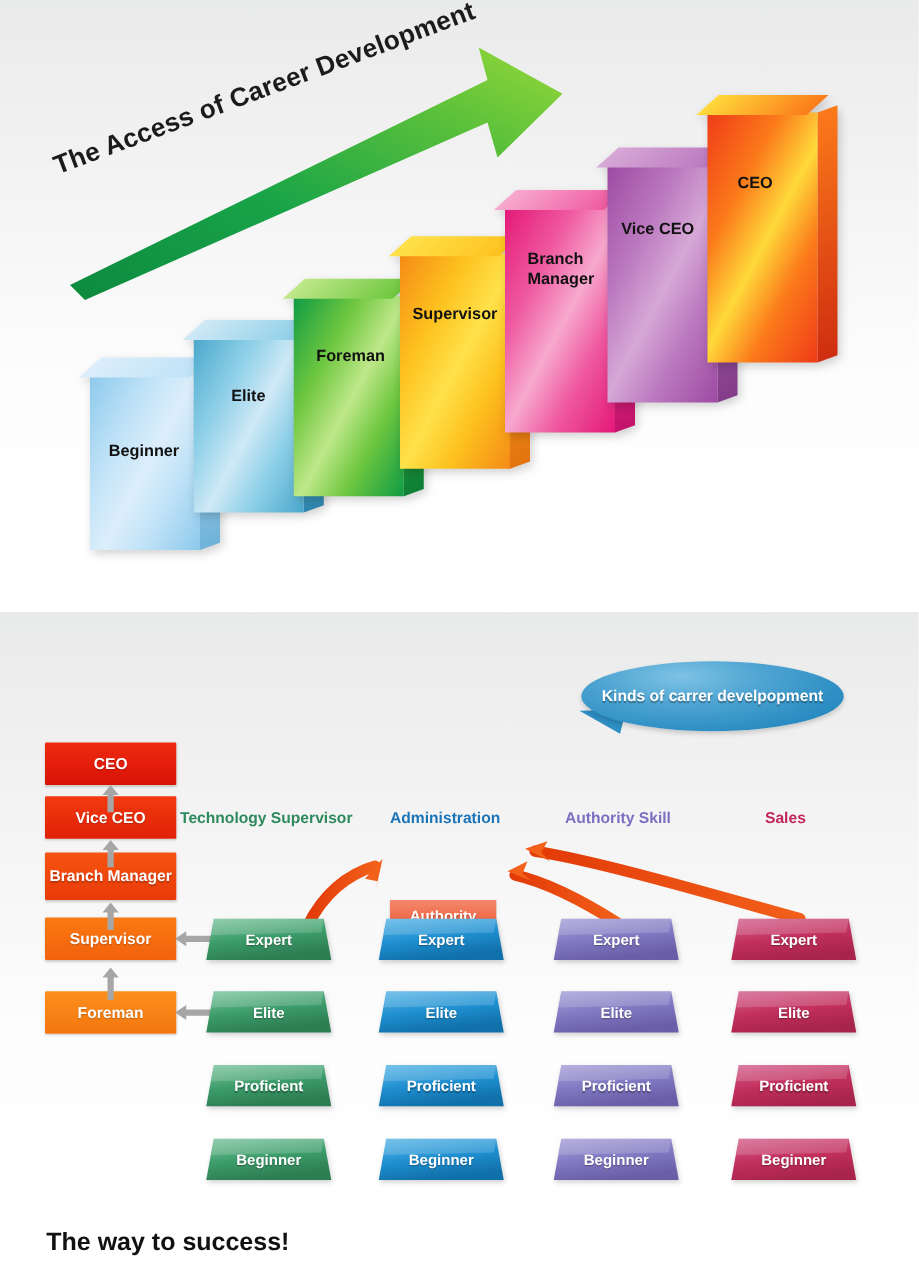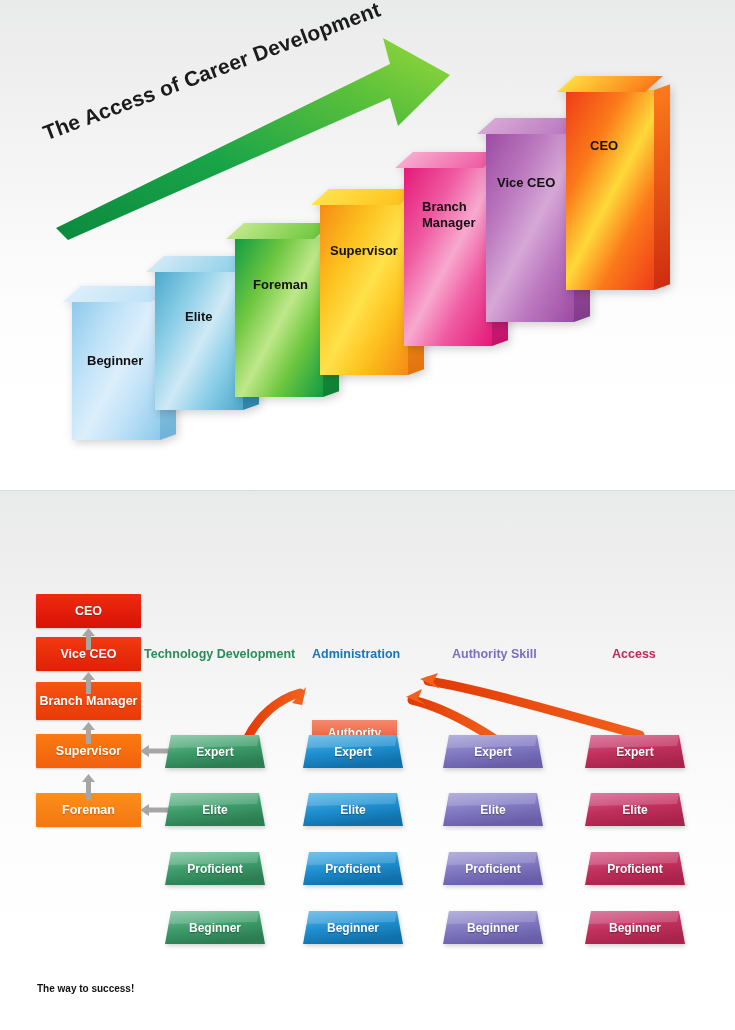--- a/index.html
+++ b/index.html
@@ -56,21 +56,21 @@
 
   .authority{position:absolute;left:312px;top:688px;width:85px;height:25px;
      background:linear-gradient(180deg,#f5886c 0%,#ef6d4c 55%,#e85c3c 100%);
      display:flex;align-items:center;justify-content:center;color:#fff;
      font-size:12px;font-weight:bold;text-shadow:0 1px 1px rgba(0,0,0,.3);
      box-shadow:0 1px 2px rgba(0,0,0,.2);margin-top:32px;}
 
   .curves{position:absolute;left:0;top:491px;width:735px;height:539px;pointer-events:none;}
   .curves svg{display:block;}
 
-  .footer{position:absolute;left:37px;top:983px;font-size:10px;font-weight:bold;color:#111;}
+  .footer{position:absolute;left:37px;top:983px;font-size:20px;font-weight:bold;color:#111;}
 </style>
 </head>
 <body>
 
 <div class="page">
 
   <div class="panel" id="panel-top">
     <div class="chart">
 
       <div class="arrow-wrap">
@@ -130,20 +130,25 @@
       <div class="bar-label lbl" style="position:absolute;left:253px;top:277px;font-size:13px;font-weight:bold;color:#111;">Foreman</div>
       <div class="bar-label lbl" style="position:absolute;left:330px;top:243px;font-size:13px;font-weight:bold;color:#111;">Supervisor</div>
       <div class="bar-label lbl" style="position:absolute;left:422px;top:199px;width:70px;white-space:normal;line-height:16px;font-size:13px;font-weight:bold;color:#111;">Branch Manager</div>
       <div class="bar-label lbl" style="position:absolute;left:497px;top:175px;font-size:13px;font-weight:bold;color:#111;">Vice CEO</div>
       <div class="bar-label lbl" style="position:absolute;left:590px;top:138px;font-size:13px;font-weight:bold;color:#111;">CEO</div>
     </div>
   </div>
 
   <div class="panel" id="panel-bottom"></div>
 
+  <div class="bubble">
+    <div class="tail"></div>
+    <div class="oval"></div>
+    <div class="btxt">Kinds of carrer develpopment</div>
+  </div>
 
   <div class="lbox" id="r0" style="top: 594px; background: linear-gradient(rgb(239, 42, 16) 0%, rgb(216, 18, 6) 100%);">
       <span>CEO</span>
     </div>
   <div class="lbox" id="r1" style="top: 637px; background: linear-gradient(rgb(242, 58, 16) 0%, rgb(224, 33, 6) 100%);">
       <span>Vice CEO</span>
     </div>
   <div class="lbox" id="r2" style="top: 682px; height: 38px; background: linear-gradient(rgb(247, 84, 17) 0%, rgb(232, 58, 8) 100%);">
       <span>Branch Manager</span>
     </div>
@@ -179,24 +184,24 @@
     <svg width="30" height="14" viewBox="0 0 30 14">
         <path d="M0,7 L9,1 L9,4.5 L30,4.5 L30,9.5 L9,9.5 L9,13 Z" fill="#a6a6a6"></path>
       </svg>
     </div>
   <div class="leftarrow" style="left:140px;top:803px;">
     <svg width="30" height="14" viewBox="0 0 30 14">
         <path d="M0,7 L9,1 L9,4.5 L30,4.5 L30,9.5 L9,9.5 L9,13 Z" fill="#a6a6a6"></path>
       </svg>
     </div>
 
-  <div class="colhdr" id="h0" style="left: 144px; top: 647px; color: rgb(46, 138, 92);"><span>Technology Development</span></div>
+  <div class="colhdr" id="h0" style="left: 144px; top: 647px; color: rgb(46, 138, 92);"><span>Technology Supervisor</span></div>
   <div class="colhdr" id="h1" style="left: 312px; top: 647px; color: rgb(28, 116, 184);"><span>Administration</span></div>
   <div class="colhdr" id="h2" style="left: 452px; top: 647px; color: rgb(122, 111, 192);"><span>Authority Skill</span></div>
-  <div class="colhdr" id="h3" style="left: 612px; top: 647px; color: rgb(194, 39, 92);"><span>Access</span></div>
+  <div class="colhdr" id="h3" style="left: 612px; top: 647px; color: rgb(194, 39, 92);"><span>Sales</span></div>
 
   <div class="curves">
     <svg width="735" height="539" viewBox="0 0 735 539">
       <defs>
         <linearGradient id="ca" x1="0" y1="0" x2="1" y2="0">
           <stop offset="0%" stop-color="#e23a08"></stop>
             <stop offset="100%" stop-color="#f2601a"></stop>
         </linearGradient>
       </defs>
       <path d="M246,250 C258,225 278,208 300,202" stroke="url(#ca)" stroke-width="9" fill="none" stroke-linecap="round"></path>

